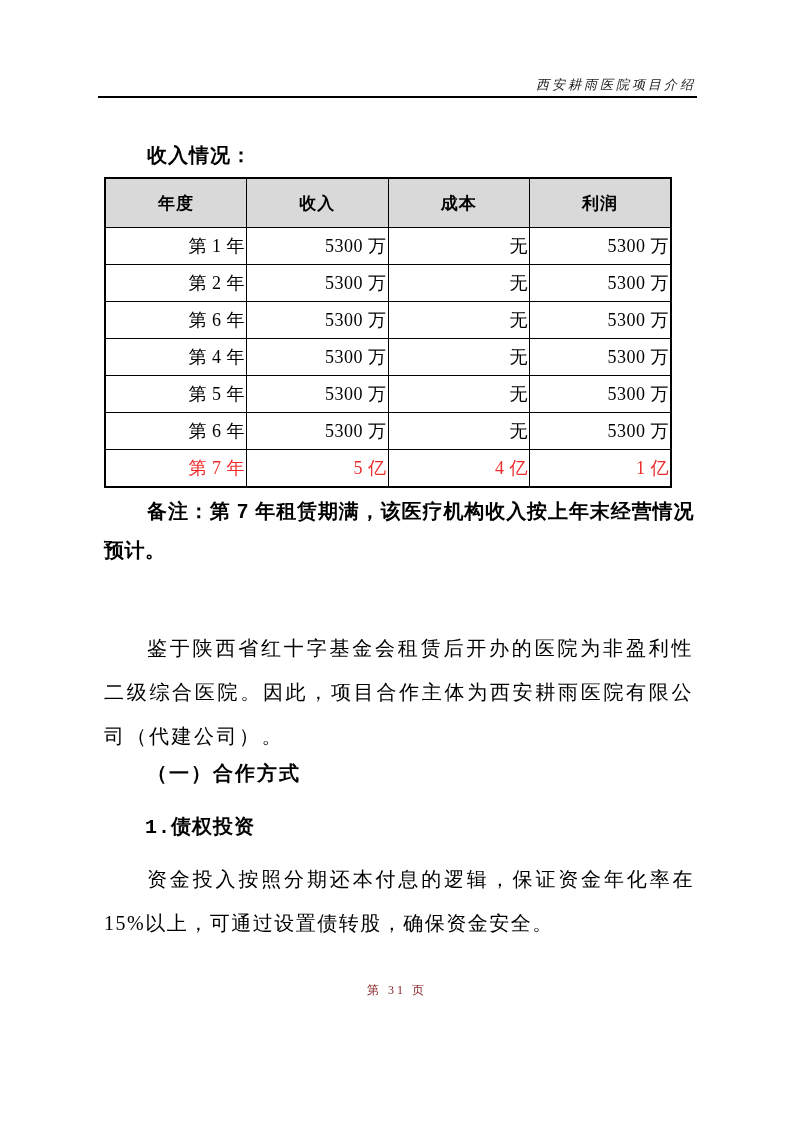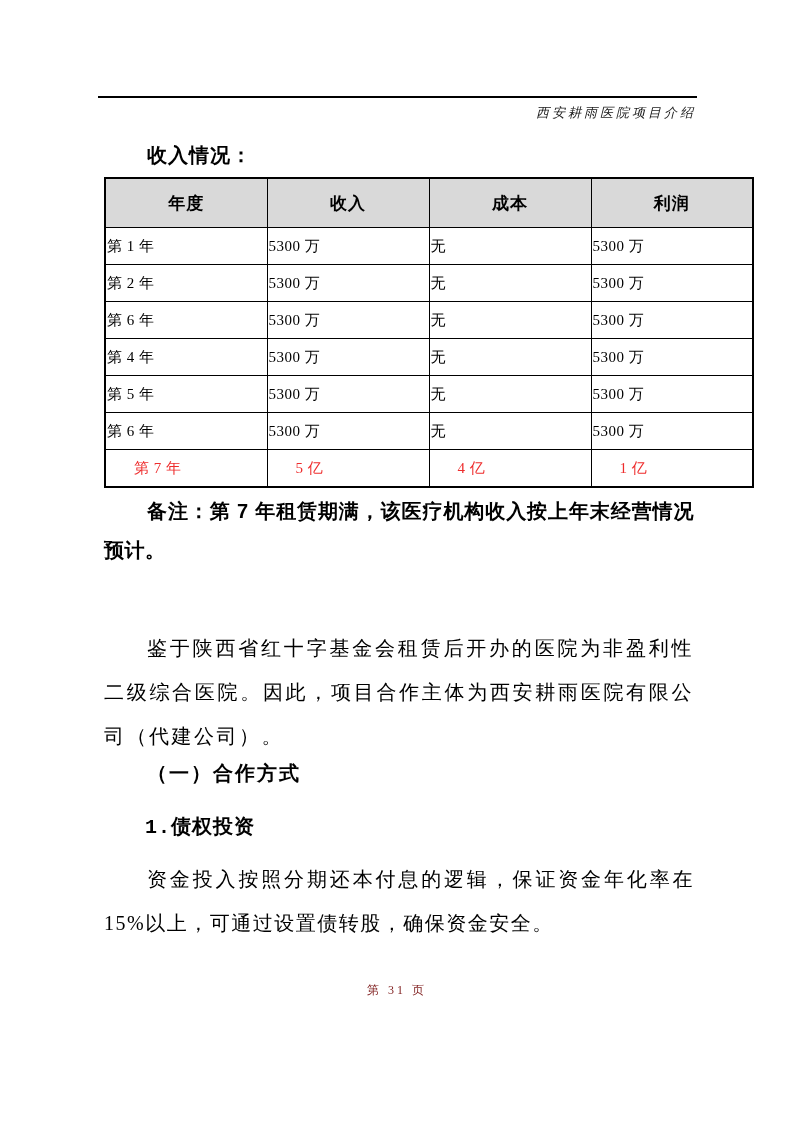--- a/index.html
+++ b/index.html
@@ -20,21 +20,20 @@
     position: absolute;
     top: 76px;
     left: 98px;
     width: 598px;
     text-align: right;
     font-family: "DejaVu Serif", serif;
     font-style: italic;
     font-size: 13px;
     letter-spacing: 3px;
     color: #1a1a1a;
-    margin-top: 28px;
   }
   .header-rule {
     position: absolute;
     top: 96px;
     left: 98px;
     width: 599px;
     height: 0;
     border-top: 2px solid #000000;
   }
   .income-heading {
@@ -43,41 +42,41 @@
     left: 147px;
     font-family: "Liberation Sans", "DejaVu Sans", sans-serif;
     font-weight: bold;
     font-size: 20px;
     letter-spacing: 1px;
   }
   table.income-table {
     position: absolute;
     top: 177px;
     left: 104px;
-    width: 650px;
+    width: 568px;
     border-collapse: collapse;
     border: 2px solid #000000;
     table-layout: fixed;
   }
   table.income-table th {
     height: 46px;
     background: var(--header-bg, #d9d9d9);
     border: 1.5px solid #000000;
     font-family: "Liberation Sans", "DejaVu Sans", sans-serif;
     font-weight: bold;
     font-size: 17px;
     letter-spacing: 1px;
     text-align: center;
     vertical-align: middle;
   }
   table.income-table td {
     height: 34px;
     border: 1.5px solid #000000;
-    font-size: 15px;
-    text-align: left;
+    font-size: 18px;
+    text-align: right;
     vertical-align: middle;
     letter-spacing: 0.5px;
     margin-top: 21px;
   }
   table.income-table tr.highlight td {
     color: var(--highlight-color, #ee2c2c);
     padding-left: 28px;
   }
   .note {
     position: absolute;

